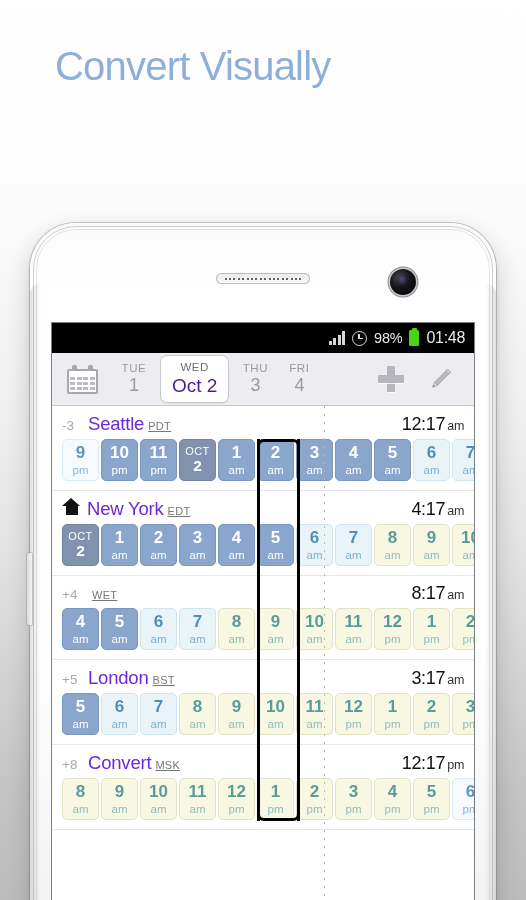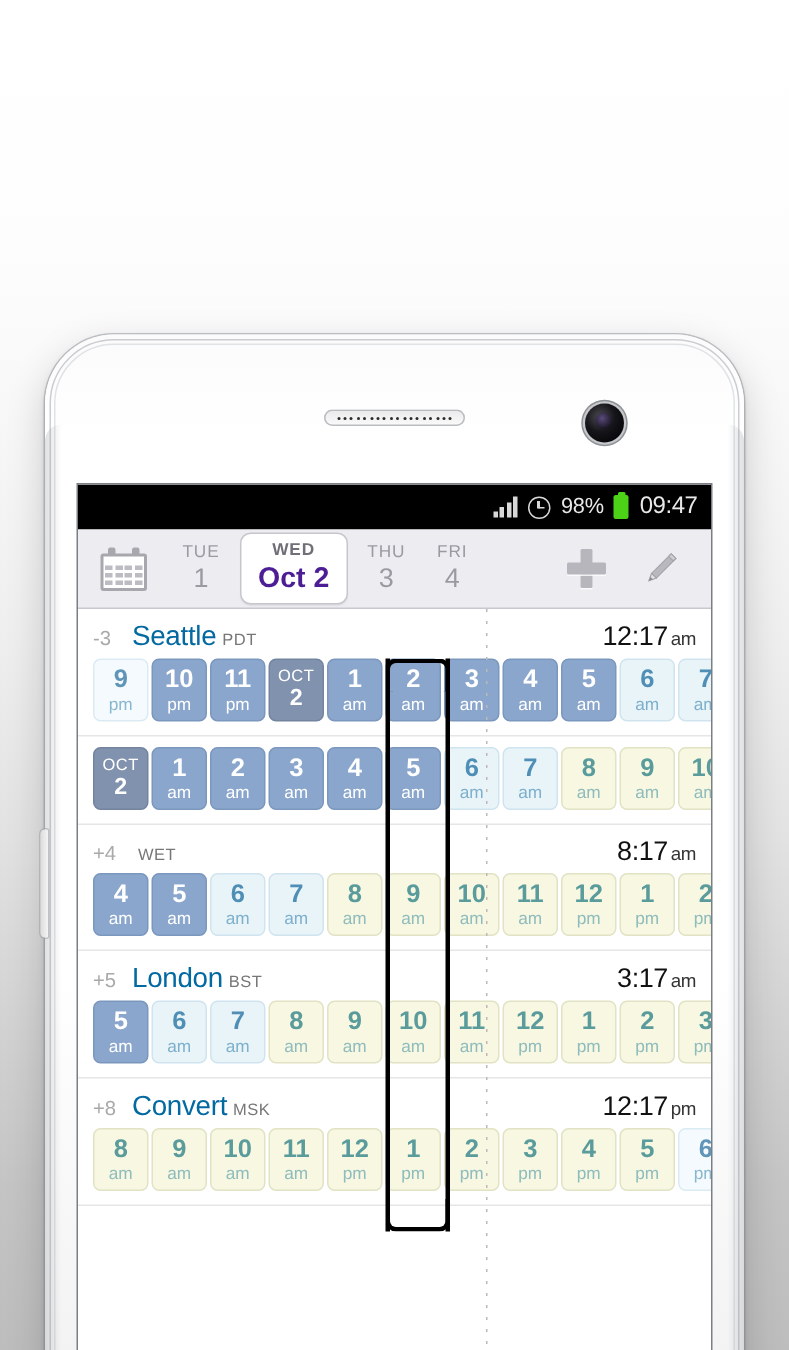--- a/index.html
+++ b/index.html
@@ -136,21 +136,20 @@
   .days { display: flex; align-items: center; gap: 0; }
   .day {
     min-width: 44px; padding: 3px 8px; text-align: center; color: #9a9aa2;
   }
   .day .dow { font-size: 11.5px; letter-spacing: .6px; line-height: 1.25; }
   .day .num { font-size: 18px; line-height: 1.2; }
   .day.sel {
     background: #fff; border: 1px solid #c7c6cd; border-radius: 7px;
     padding: 4px 11px; color: #6f6f78; margin: 0 4px;
     box-shadow: 0 1px 1px rgba(0,0,0,.06);
-    font-weight: bold;
   }
   .day.sel .num { font-size: 19px; color: #4c1d95; }
 
   .tb-right { margin-left: auto; display: flex; align-items: center; gap: 22px; padding-right: 10px; }
   .plus { width: 26px; height: 26px; position: relative; }
   .plus::before, .plus::after {
     content:''; position:absolute; background:#b6b6bc; border-radius:1px;
     box-shadow: 0 1px 0 rgba(255,255,255,.8);
   }
   .plus::before { left: 9px; top: 0; width: 8px; height: 26px; }
@@ -166,22 +165,22 @@
   .off { font-size: 13.5px; color: #a9a9a9; width: 26px; flex: none; }
   .home-ico { width: 19px; height: 17px; position: relative; flex: none; margin-right: 6px; }
   .home-ico::before {
     content:''; position:absolute; left:0; top:0; width:0; height:0;
     border-left: 9.5px solid transparent; border-right: 9.5px solid transparent;
     border-bottom: 8px solid #121212;
   }
   .home-ico::after {
     content:''; position:absolute; left:3.5px; top:7.5px; width:12px; height:9.5px; background:#121212;
   }
-  .city { font-size: 18.5px; color: #0369a1; letter-spacing: -0.2px; }
-  .tzabbr { font-size: 11px; color: #777; margin-left: 4px; letter-spacing: .3px; }
+  .city { font-size: 18.5px; color: #6d28d9; letter-spacing: -0.2px; }
+  .tzabbr { font-size: 11px; color: #777; margin-left: 4px; letter-spacing: .3px; text-decoration: underline; }
   .now { margin-left: auto; font-size: 18px; color: #111; letter-spacing: -0.3px; }
   .now .mer { font-size: 12.5px; color: #333; margin-left: 2px; }
 
   .cells { display: flex; gap: 2px; padding-left: 10px; }
   .cell {
     width: 37px; height: 42px; flex: none; border-radius: 5px;
     display: flex; flex-direction: column; align-items: center; justify-content: center;
     line-height: 1.05;
   }
   .cell .h { font-size: 17px; font-weight: bold; }
@@ -226,20 +225,21 @@
   }
   .scroll-pad { height: 60px; background: #fff; }
 
   
   .screen-body { position: relative; height: 517px; overflow: hidden; }
 </style>
 </head>
 <body>
 
 <div class="promo">
+  <div class="promo-title">Convert Visually</div>
 </div>
 
 <div class="phone">
   <div class="phone-rim"></div>
   <div class="phone-rim2"></div>
   <div class="edge-l"></div>
   <div class="edge-r"></div>
   <div class="vol-btn"></div>
 
   <div class="speaker">
@@ -269,21 +269,21 @@
     <div class="statusbar">
       <div class="sig">
         <i></i>
           <i></i>
           <i></i>
           <i></i>
       </div>
       <div class="alarm"></div>
       <div class="pct">98%</div>
       <div class="batt"></div>
-      <div class="clk">09:47</div>
+      <div class="clk">01:48</div>
     </div>
 
     <div class="toolbar">
       <div class="cal-icon">
         <div class="tab t1"></div>
           <div class="tab t2"></div>
         <div class="body"></div>
         <div class="grid">
           <b></b>
             <b></b>
@@ -384,20 +384,26 @@
                 <div class="h">6</div>
                 <div class="m">am</div>
               </div>
               <div class="cell c-dawn">
                 <div class="h">7</div>
                 <div class="m">am</div>
               </div>
             </div>
           </div>
           <div class="tz-row">
+            <div class="tz-head">
+              <div class="home-ico"></div>
+              <div class="city">New York</div>
+              <div class="tzabbr">EDT</div>
+              <div class="now"><span>4:17</span><span class="mer">am</span></div>
+            </div>
             <div class="cells">
               <div class="cell c-date">
                 <div class="h">2</div>
                 <div class="m">OCT</div>
               </div>
               <div class="cell c-night">
                 <div class="h">1</div>
                 <div class="m">am</div>
               </div>
               <div class="cell c-night">

